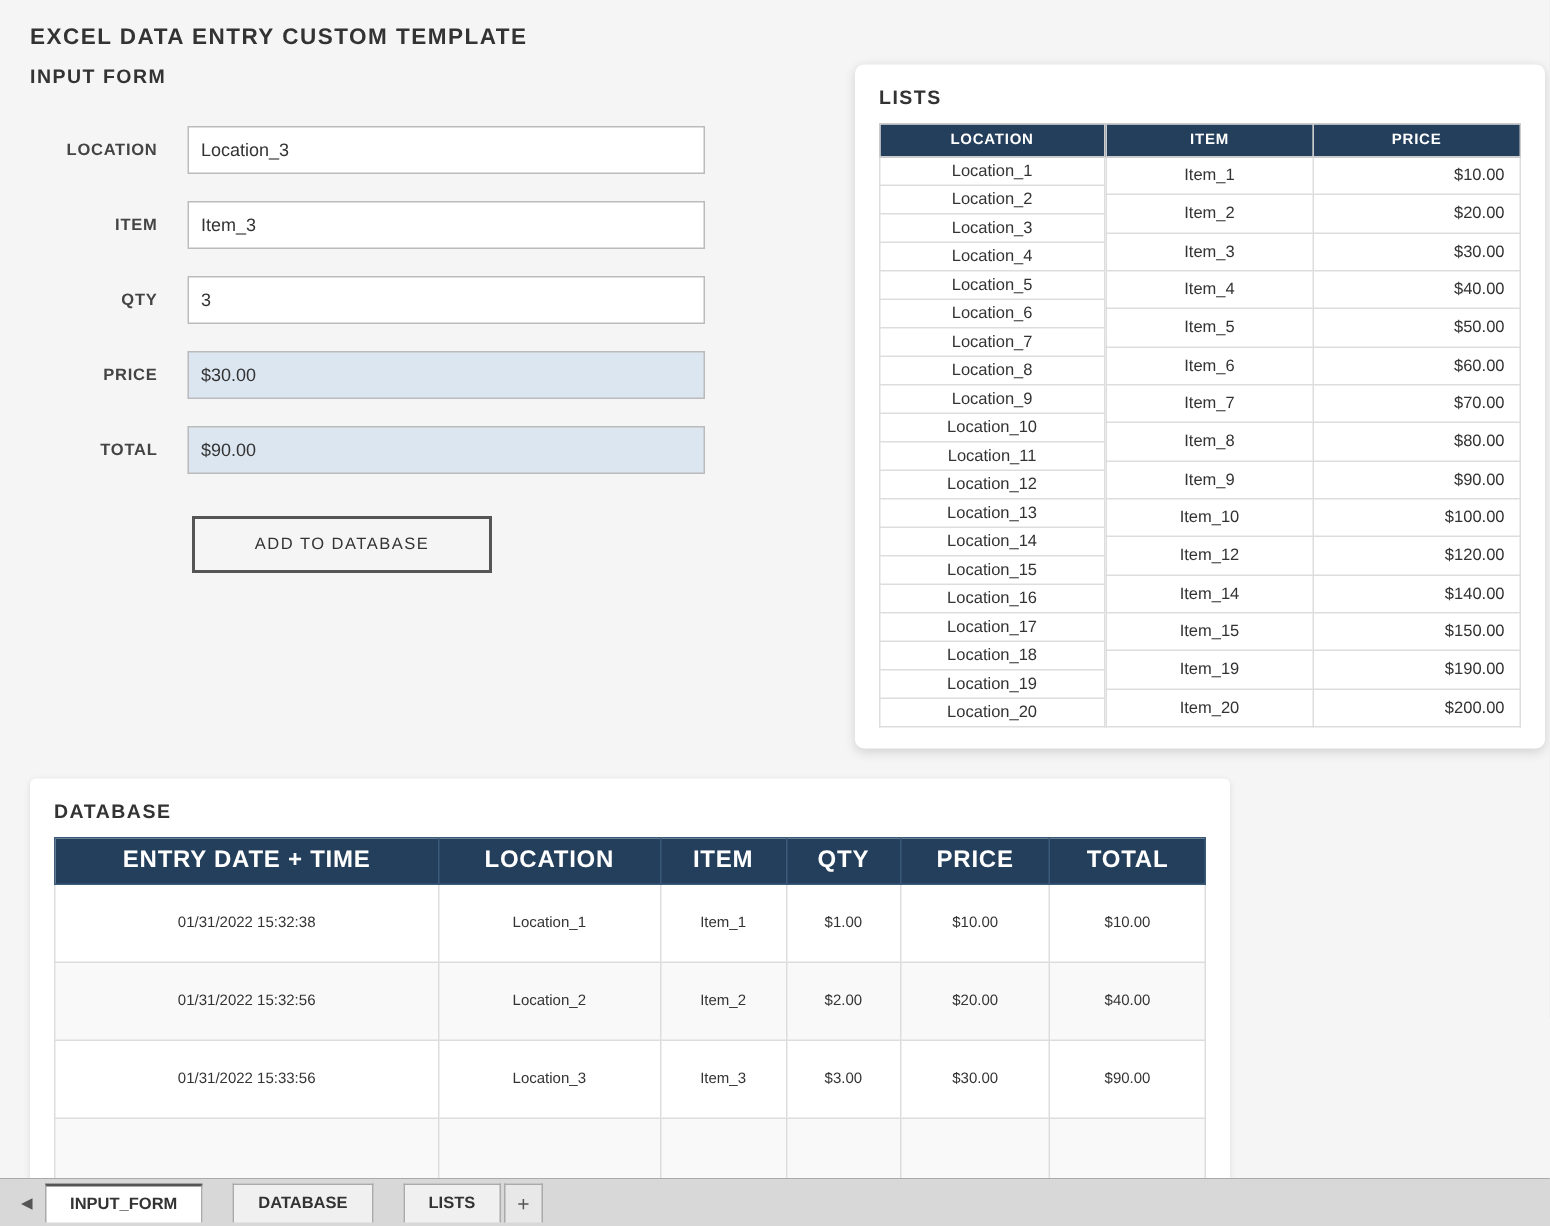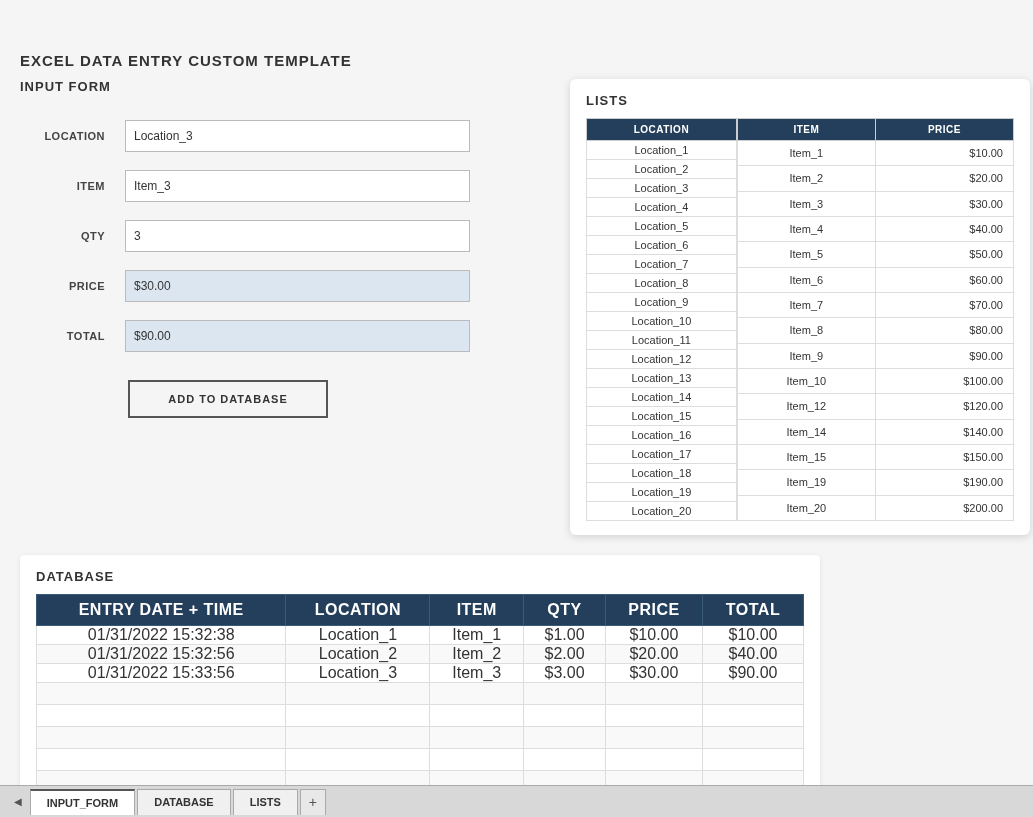--- a/index.html
+++ b/index.html
@@ -15,21 +15,20 @@
       background: #f5f5f5;
       padding: 16px 20px 10px 20px;
       min-height: 780px;
     }
     .page-title {
       font-size: 15px;
       font-weight: bold;
       color: #333;
       letter-spacing: 1px;
       margin-bottom: 10px;
-      margin-top: 36px;
     }
     .section-title {
       font-size: 13px;
       font-weight: bold;
       color: #333;
       letter-spacing: 1px;
       margin-bottom: 26px;
     }
     .top-section {
       display: flex;
@@ -69,21 +68,21 @@
       color: #333;
     }
     .add-btn {
       margin-left: 88px;
       margin-top: 10px;
       width: 200px;
       height: 38px;
       background: #f5f5f5;
       border: 2px solid #555;
       font-size: 11px;
-      font-weight: bold;
+      font-weight: normal;
       letter-spacing: 1px;
       cursor: pointer;
       color: #333;
     }
 
     
     .lists-panel {
       flex: 0 0 460px;
       background: #fff;
       border-radius: 6px;
@@ -157,22 +156,22 @@
       background: #243f5c;
       color: #fff;
       font-size: 16px;
       font-weight: bold;
       padding: 6px 10px;
       text-align: center;
       letter-spacing: 0.5px;
       border: 1px solid #3a5a7a;
     }
     .db-table td {
-      font-size: 16px;
-      padding: 0 10px;
+      font-size: 10px;
+      padding: 20px 10px;
       border: 1px solid #ddd;
       text-align: center;
       color: #333;
     }
     .db-table tr:nth-child(even) td { background: #f9f9f9; }
     .db-table .empty-row td { height: 22px; }
 
     
     .bottom-bar {
       background: #d8d8d8;
@@ -505,19 +504,19 @@
             <td></td>
             <td></td>
           </tr>
         </tbody>
     </table>
   </div>
 </div>
 
 <div class="bottom-bar">
   <div class="tab-arrow">◀</div>
-  <div id="tabs-container" style="display:flex;gap:2px;">
+  <div id="tabs-container" style="display:flex;gap:20px;">
       <div class="tab active">INPUT_FORM</div>
       <div class="tab">DATABASE</div>
       <div class="tab">LISTS</div>
     </div>
   <div class="tab-add">+</div>
 </div>
 
 </body></html>

